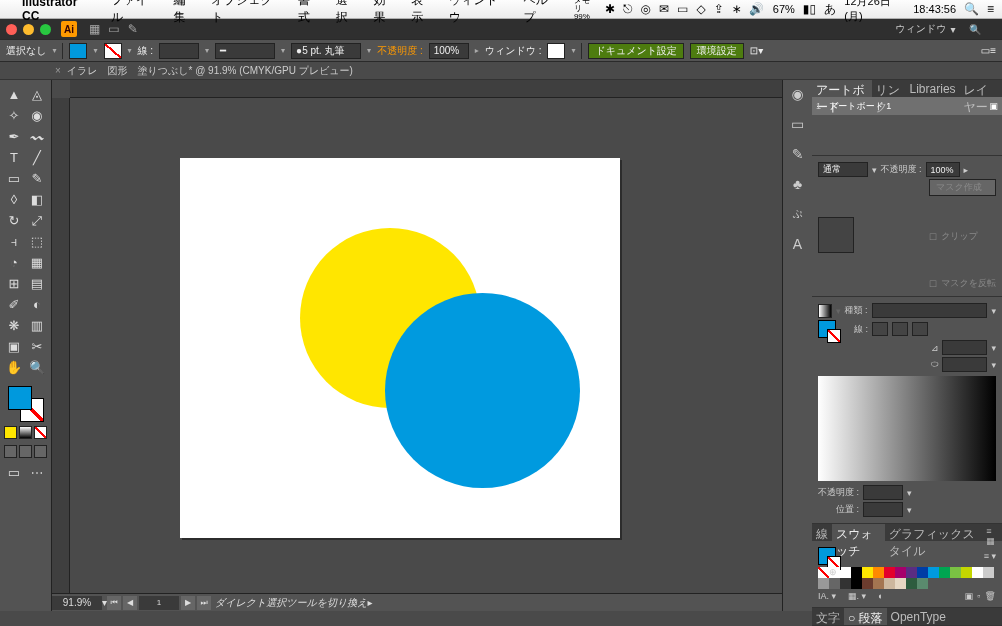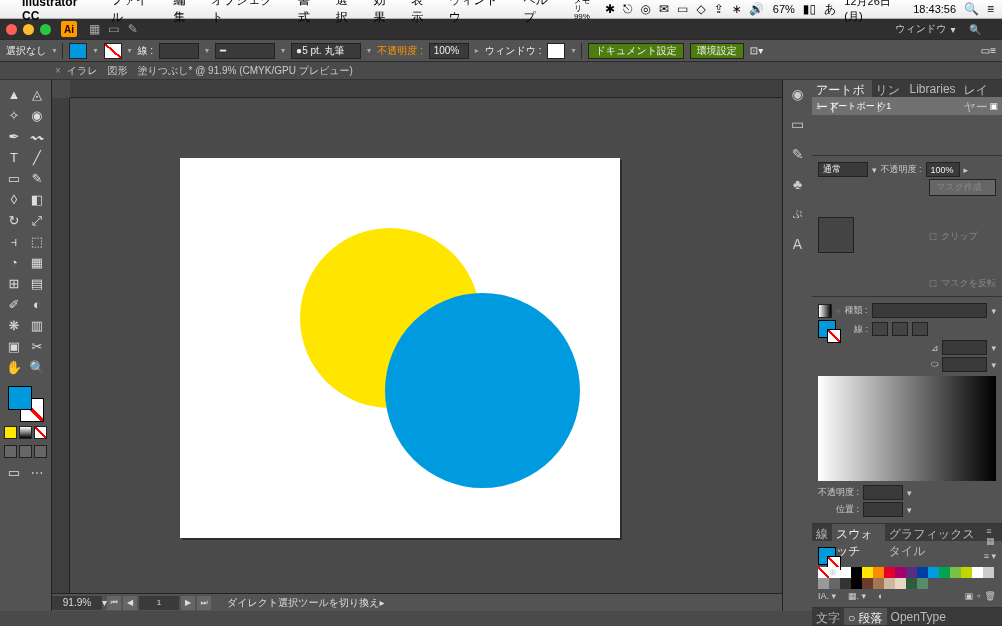--- a/index.html
+++ b/index.html
@@ -54,21 +54,21 @@
 .ruler-h { position:absolute; top:0; left:18px; right:0; height:18px; background:#3f3f3f; border-bottom:1px solid #222; }
 .ruler-v { position:absolute; top:18px; left:0; width:18px; bottom:18px; background:#3f3f3f; border-right:1px solid #222; }
 .canvas-area { position:absolute; top:18px; left:18px; right:0; bottom:18px; }
 .artboard { position:absolute; left:110px; top:60px; width:440px; height:380px; background:#fff; box-shadow:2px 2px 0 rgba(0,0,0,.4); }
 .circ-y { position:absolute; left:120px; top:70px; width:180px; height:180px; border-radius:50%; background:#ffe600; }
 .circ-b { position:absolute; left:205px; top:135px; width:195px; height:195px; border-radius:50%; background:#009adf; }
 .status { position:absolute; left:0; right:0; bottom:0; height:18px; background:#535353; border-top:1px solid #222; display:flex; align-items:center; font-size:10px; color:#ddd; }
 .status .zoom { width:50px; text-align:center; background:#3a3a3a; height:14px; line-height:14px; }
 .status .nav { display:flex; gap:2px; }
 .status .nav span{ width:14px; height:14px; background:#666; display:flex; align-items:center; justify-content:center; font-size:8px;}
-.status .menu { margin-left:16px; }
+.status .menu { margin-left:4px;font-style:italic; }
 
 
 .iconstrip { width:30px; background:#535353; border-left:1px solid #222; display:flex; flex-direction:column; align-items:center; padding-top:4px; gap:10px; }
 .iconstrip .ic { width:20px; height:20px; color:#ccc; font-size:14px; display:flex; align-items:center; justify-content:center; cursor:pointer; }
 
 
 .panels { width:190px; background:#535353; display:flex; flex-direction:column; font-size:9px; }
 .panel { border-bottom:1px solid #333; }
 .panel-tabs { display:flex; background:#3a3a3a; height:17px; }
 .panel-tabs span { padding:2px 6px; color:#bbb; cursor:pointer; }

